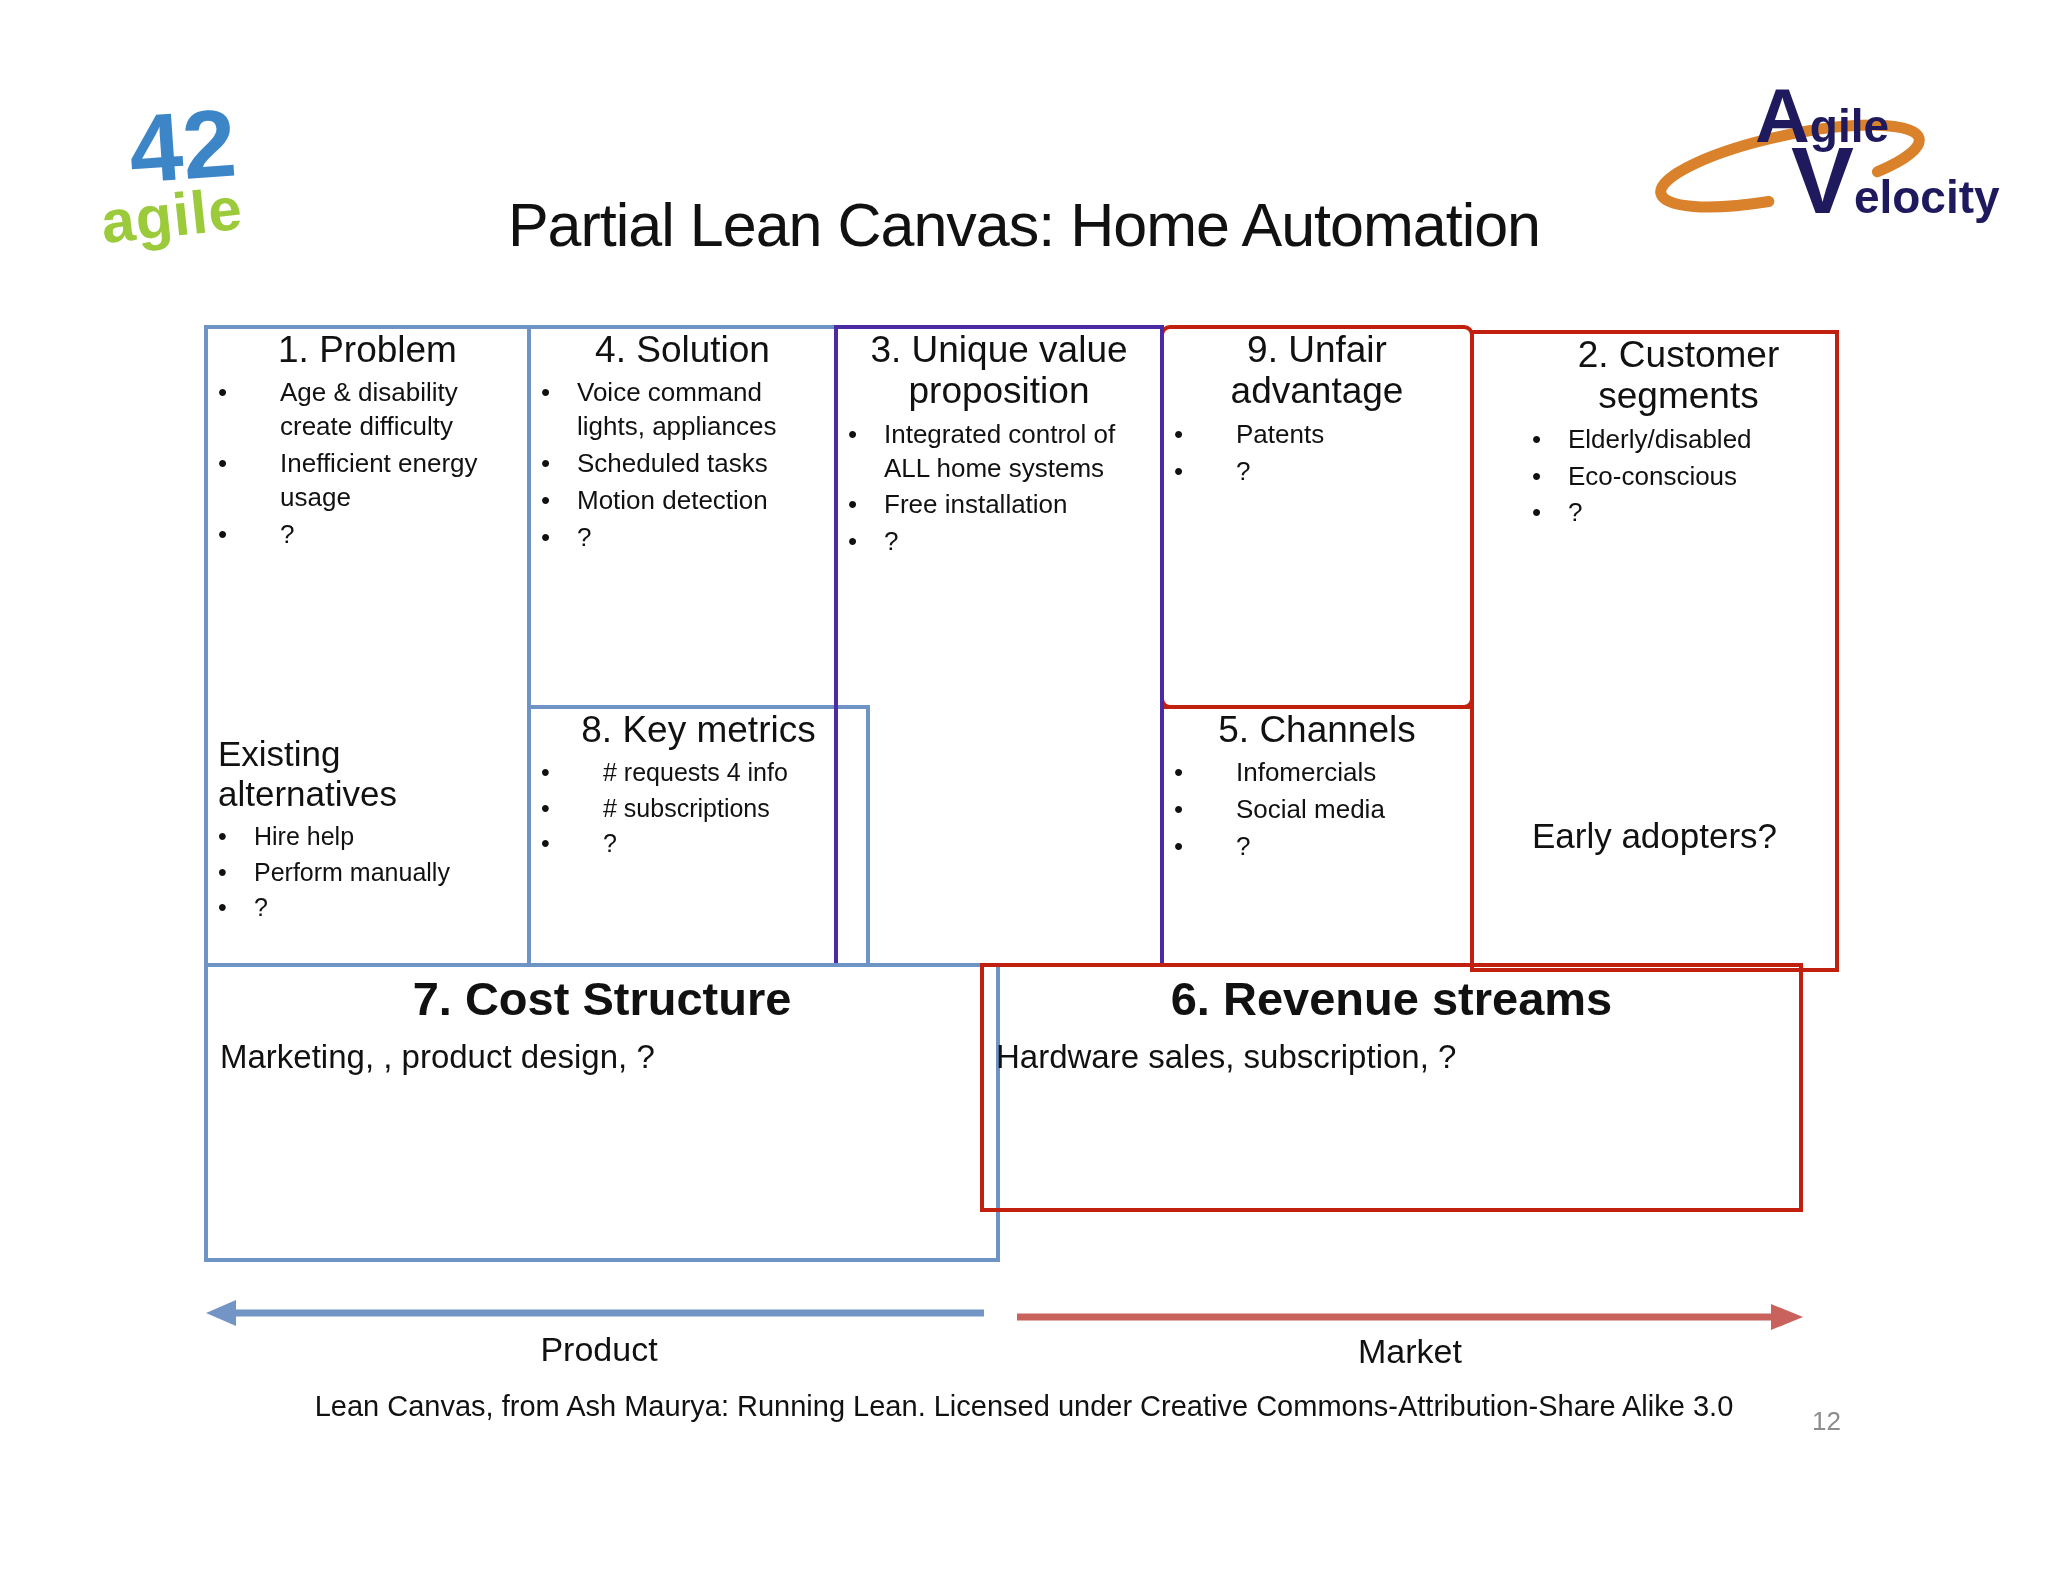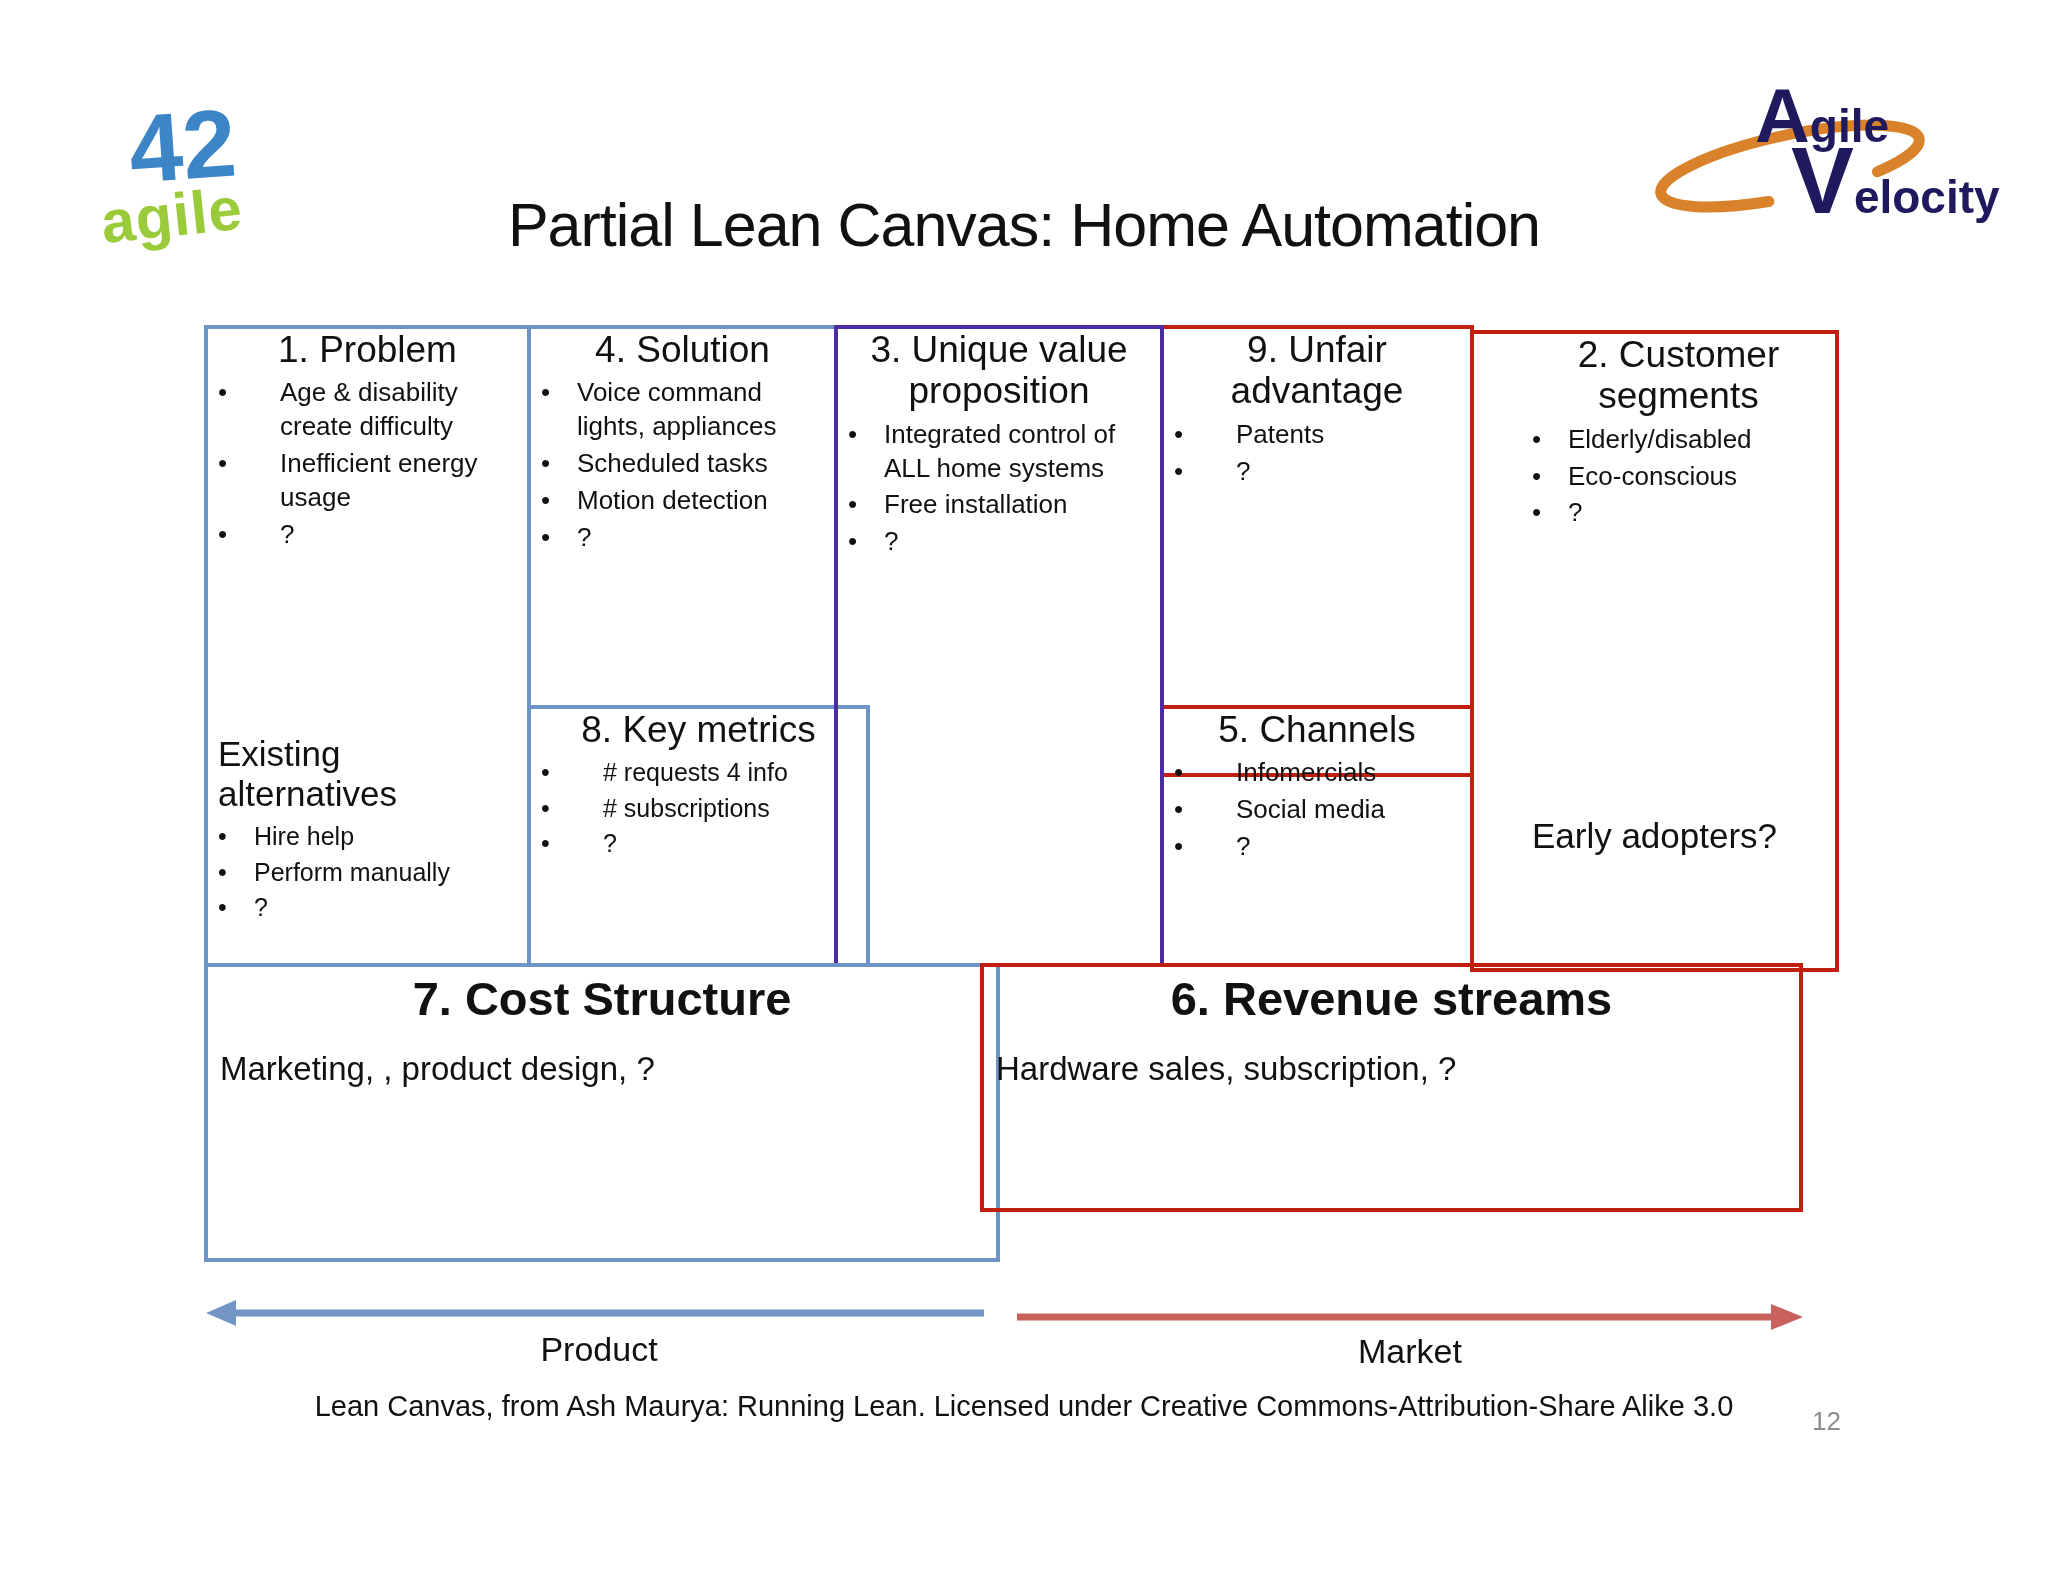--- a/index.html
+++ b/index.html
@@ -44,40 +44,40 @@
   .logoav .av2::first-letter{font-size:2.05em;}
   
   .box{position:absolute; border:4px solid; background:transparent;}
   .b-blue{border-color:var(--border_blue); z-index:1;}
   .b-red{border-color:var(--border_red); z-index:2;}
   .b-purple{border-color:var(--border_purple); z-index:3;}
   .box-problem  {left:204px; top:325px; width:327px; height:642px;}
   .box-solution {left:527px; top:325px; width:311px; height:384px;}
   .box-keymetrics{left:527px; top:705px; width:343px; height:262px;}
   .box-uvp      {left:834px; top:325px; width:330px; height:642px;}
-  .box-unfair   {left:1160px; top:325px; width:314px; height:452px;}
+  .box-unfair   {left:1160px; top:325px; width:314px; height:384px;border-radius:10px;}
   .box-channels {left:1160px; top:705px; width:314px; height:262px;}
   .box-custseg  {left:1470px; top:330px; width:369px; height:642px;padding-left:48px;}
   .box-cost     {left:204px; top:963px; width:796px; height:299px; z-index:4;}
   .box-revenue  {left:980px; top:963px; width:823px; height:249px; z-index:5;}
   .box-head{text-align:center; font-size:37px; line-height:1.12; margin-top:0;}
   .big-head{font-size:47px; margin-top:6px;font-weight:bold;}
   .bullets{list-style:none; margin-top:6px; padding:0 8px 0 10px;}
   .bullets li{display:flex; align-items:flex-start; font-size:26px; line-height:1.3; margin-top:3px;}
   .dot{flex:none; width:16px;}
   .dot::before{content:"\2022";}
   .gap-wide .btext{margin-left:46px;}
   .gap-narrow .btext{margin-left:20px;}
   .bullets.small li{font-size:25px;}
   
   .altsec{position:absolute; left:0; right:0; top:405px;}
   .sub-head{font-size:35px; padding-left:10px;}
   
   .early-note{position:absolute; left:0; right:0; top:482px; text-align:center; font-size:35px;}
-  .body-line{font-size:33px; margin-top:24px; padding:0 12px;}
+  .body-line{font-size:33px; margin-top:12px; padding:0 12px;}
   
   .arrow{position:absolute;}
   .axis-label{position:absolute; width:790px; text-align:center; font-size:34px;}
   .label-product{left:204px; top:1330px;}
   .label-market{left:1015px; top:1332px;}
   
   .license{position:absolute; left:0; right:0; top:1390px; text-align:center; font-size:29px;}
   .pagenum{position:absolute; left:1812px; top:1406px; font-size:26px; color:var(--page_number_gray);}
 </style>
 </head>

